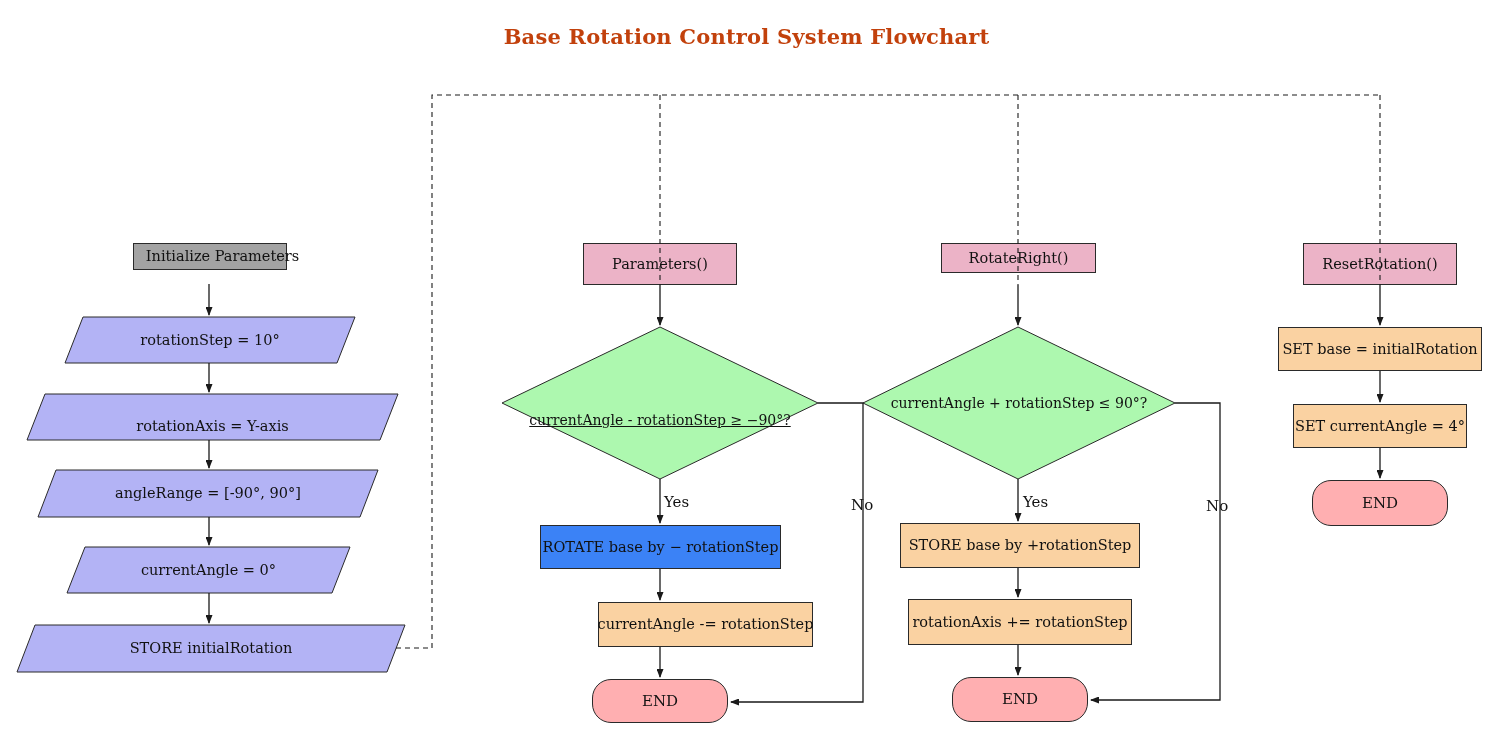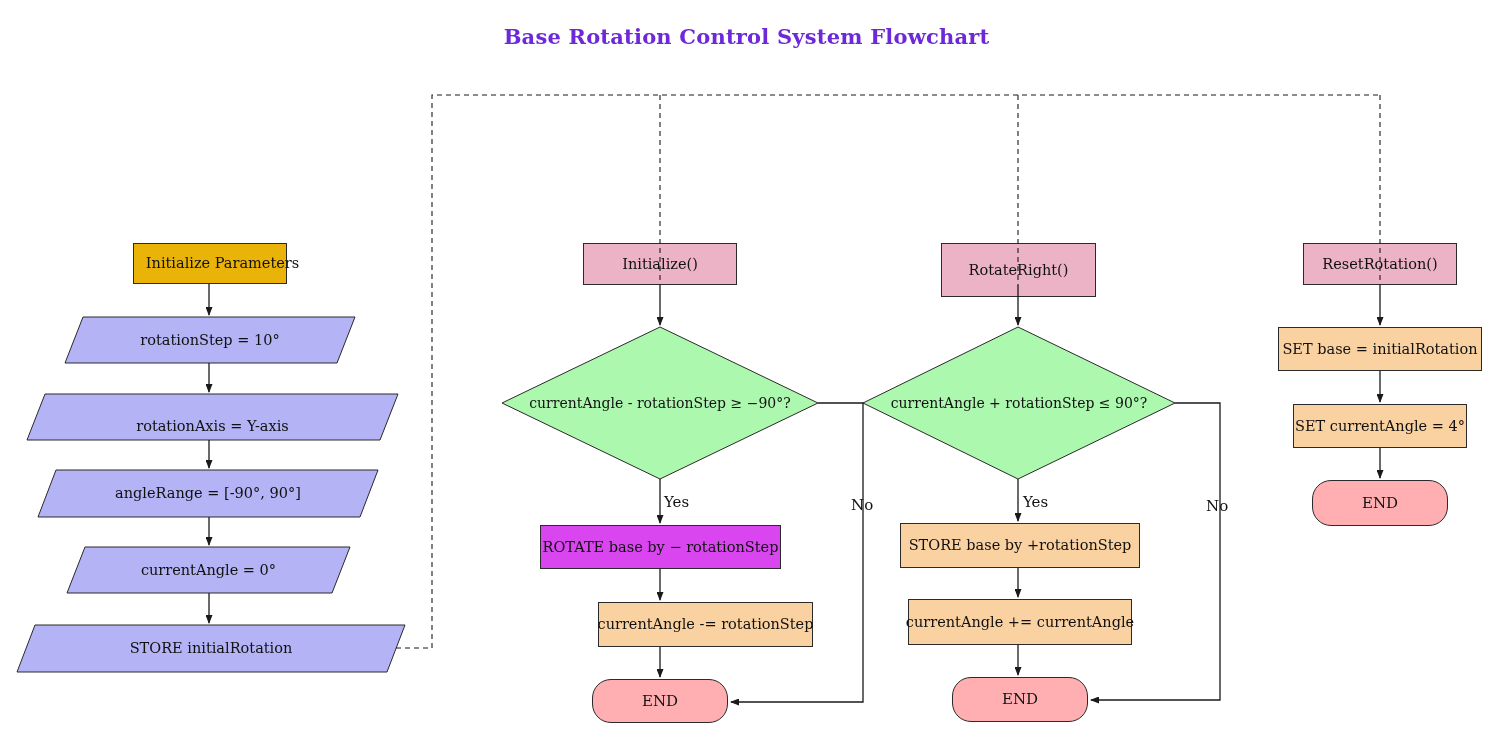--- a/index.html
+++ b/index.html
@@ -14,21 +14,21 @@
     overflow: hidden;
   }
   .layer { position: absolute; left: 0; top: 0; }
   #page-title {
     position: absolute;
     left: 0; right: 14px; top: 24px;
     text-align: center;
     font-weight: bold;
     font-size: 21px;
     letter-spacing: 0.2px;
-    color: #6d28d9;
+    color: #c2410c;
   }
   .node {
     position: absolute;
     border: 1px solid #2a2a2a;
     display: flex;
     align-items: center;
     justify-content: center;
     font-size: 14.5px;
     white-space: nowrap;
     line-height: 1;
@@ -67,70 +67,70 @@
   <svg id="shapes-svg" class="layer" width="1507" height="746">
     <polygon class="shape" points="83,317 355,317 337,363 65,363" fill="#B3B3F5"></polygon>
     <polygon class="shape" points="45,394 398,394 380,440 27,440" fill="#B3B3F5"></polygon>
     <polygon class="shape" points="56,470 378,470 360,517 38,517" fill="#B3B3F5"></polygon>
     <polygon class="shape" points="85,547 350,547 332,593 67,593" fill="#B3B3F5"></polygon>
     <polygon class="shape" points="35,625 405,625 387,672 17,672" fill="#B3B3F5"></polygon>
     <polygon class="shape" points="660,327 818,403 660,479 502,403" fill="#ADF8AF"></polygon>
     <polygon class="shape" points="1018,327 1175,403 1018,479 863,403" fill="#ADF8AF"></polygon>
   </svg>
 
-  <div class="node" style="left: 133px; top: 243px; width: 154px; height: 41px; background-color: #eab308; padding-left: 25px;">
+  <div class="node" style="left: 133px; top: 243px; width: 154px; height: 27px; background-color: #a3a3a3; padding-left: 25px;">
     <span>Initialize Parameters</span>
   </div>
 
   <div class="node" style="left: 583px; top: 243px; width: 154px; height: 42px; background-color: rgb(236, 179, 199);">
-    <span>Initialize()</span>
+    <span>Parameters()</span>
   </div>
-  <div class="node" style="left: 941px; top: 243px; width: 155px; height: 54px; background-color: rgb(236, 179, 199);">
+  <div class="node" style="left: 941px; top: 243px; width: 155px; height: 30px; background-color: rgb(236, 179, 199);">
     <span>RotateRight()</span>
   </div>
   <div class="node" style="left: 1303px; top: 243px; width: 154px; height: 42px; background-color: rgb(236, 179, 199);">
     <span>ResetRotation()</span>
   </div>
 
-  <div class="node" style="left: 540px; top: 525px; width: 241px; height: 44px; background-color: #d946ef;">
+  <div class="node" style="left: 540px; top: 525px; width: 241px; height: 44px; background-color: #3b82f6;">
     <span>ROTATE base by − rotationStep</span>
   </div>
   <div class="node" style="left: 552px; top: 602px; width: 215px; height: 45px; background-color: rgb(250, 210, 162); margin-left: 46px;">
     <span>currentAngle -= rotationStep</span>
   </div>
   <div class="node terminal" style="left: 592px; top: 679px; width: 136px; height: 44px; background-color: rgb(255, 175, 177);">
     <span>END</span>
   </div>
 
   <div class="node" style="left: 900px; top: 523px; width: 240px; height: 45px; background-color: rgb(250, 210, 162);">
     <span>STORE base by +rotationStep</span>
   </div>
   <div class="node" style="left: 908px; top: 599px; width: 224px; height: 46px; background-color: rgb(250, 210, 162);">
-    <span>currentAngle += currentAngle</span>
+    <span>rotationAxis += rotationStep</span>
   </div>
   <div class="node terminal" style="left: 952px; top: 677px; width: 136px; height: 45px; background-color: rgb(255, 175, 177);">
     <span>END</span>
   </div>
 
   <div class="node" style="left: 1278px; top: 327px; width: 204px; height: 44px; background-color: rgb(250, 210, 162);">
     <span>SET base = initialRotation</span>
   </div>
   <div class="node" style="left: 1293px; top: 404px; width: 174px; height: 44px; background-color: rgb(250, 210, 162);">
     <span>SET currentAngle = 4°</span>
   </div>
   <div class="node terminal" style="left: 1312px; top: 480px; width: 136px; height: 46px; background-color: rgb(255, 175, 177);">
     <span>END</span>
   </div>
 
   <div class="flabel" style="left:65px; top:317px; width:290px; height:46px;">rotationStep = 10°</div>
   <div class="flabel" style="left:27px; top:394px; width:371px; height:64px;">rotationAxis = Y-axis</div>
   <div class="flabel" style="left:38px; top:470px; width:340px; height:47px;">angleRange = [-90°, 90°]</div>
   <div class="flabel" style="left:67px; top:547px; width:283px; height:46px;">currentAngle = 0°</div>
   <div class="flabel" style="left:17px; top:625px; width:388px; height:47px;">STORE initialRotation</div>
-  <div class="flabel decision-label" style="left:502px; top:327px; width:316px; height:152px;">currentAngle - rotationStep ≥ −90°?</div>
+  <div class="flabel decision-label" style="left:502px; top:344px; width:316px; height:152px;text-decoration:underline;">currentAngle - rotationStep ≥ −90°?</div>
   <div class="flabel decision-label" style="left:863px; top:327px; width:312px; height:152px;">currentAngle + rotationStep ≤ 90°?</div>
 
   <div class="edge-label" style="left:664px; top:495px;">Yes</div>
   <div class="edge-label" style="left:851px; top:498px;">No</div>
   <div class="edge-label" style="left:1023px; top:495px;">Yes</div>
   <div class="edge-label" style="left:1206px; top:499px;">No</div>
 
   <svg id="connectors-svg" class="layer" width="1507" height="746">
     <defs>
       <marker id="ah" markerWidth="9" markerHeight="7" refX="8" refY="3.5" orient="auto" markerUnits="userSpaceOnUse">

